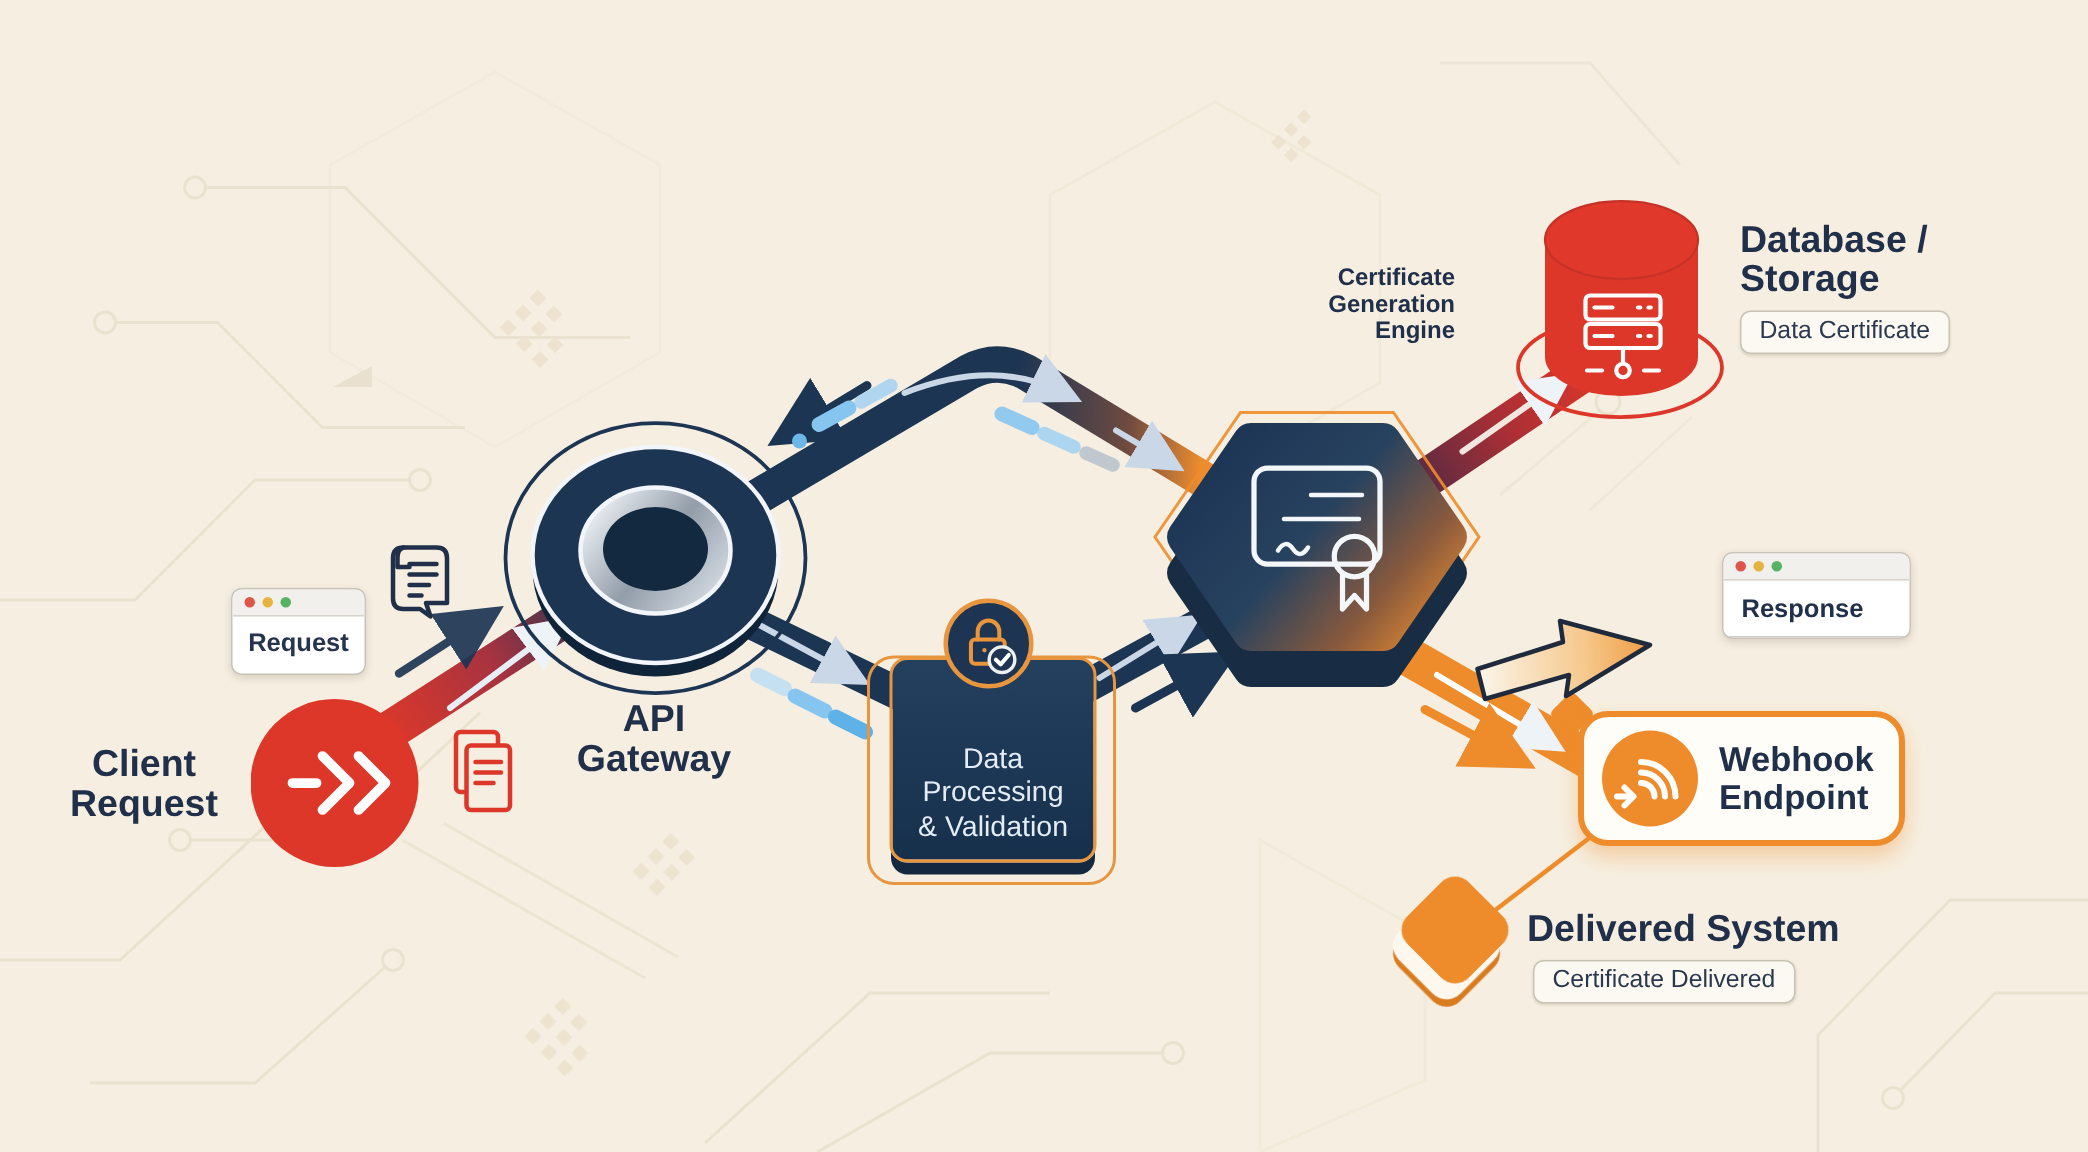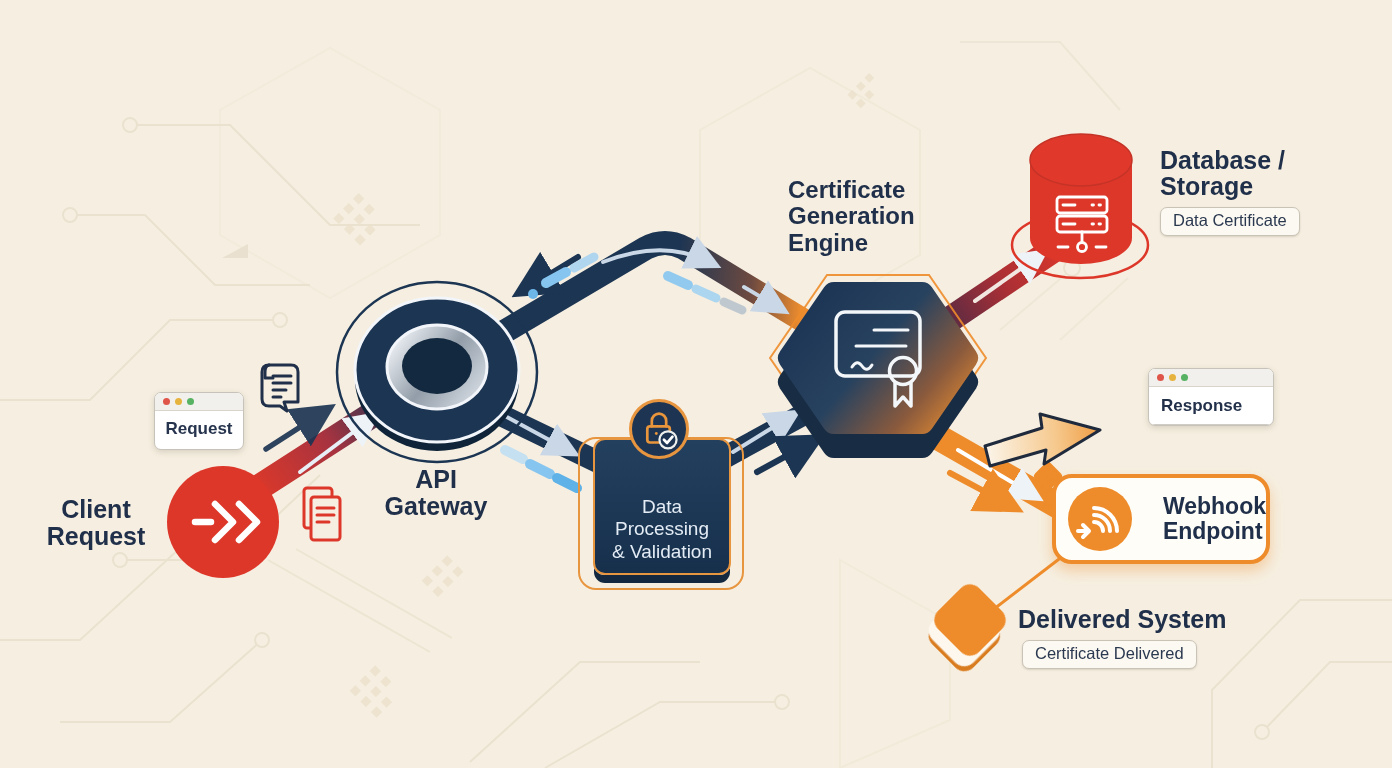--- a/index.html
+++ b/index.html
@@ -8,21 +8,21 @@
     background:#f6efe1;
     font-family:"Liberation Sans", sans-serif;
     color:#1f2c45;
   }
   .abs{position:absolute;}
   .multiline{white-space:pre-line;}
   
   .node-title{font-weight:bold;color:#20304a;line-height:1.07;}
   .t-client{left:20px;top:496px;width:152px;font-size:25px;text-align:center;}
   .t-gateway{left:356px;top:466px;width:160px;font-size:25px;text-align:center;}
-  .t-engine{left:788px;top:177px;width:182px;font-size:24px;text-align:left;line-height:1.1;}
+  .t-engine{left:788px;top:177px;width:182px;font-size:16px;text-align:right;line-height:1.1;}
   .t-db{left:1160px;top:147px;width:190px;font-size:25px;text-align:left;line-height:1.05;}
   .t-external{left:1018px;top:606px;width:220px;font-size:25px;}
   
   .pill{
     background:#fcf9f2;border:1.5px solid #c9c3b6;border-radius:7px;
     padding:3px 12px 5px 12px;font-size:16.5px;color:#2b3950;
     box-shadow:0 1px 2px rgba(80,70,50,.18);display:inline-block;
   }
   .pill-store{left:1160px;top:207px;}
   .pill-delivered{left:1022px;top:640px;}
@@ -52,21 +52,21 @@
   .proc-label{color:#e4ecf5;font-size:19px;line-height:1.18;text-align:center;margin-bottom:10px;}
   .proc-badge{
     left:629px;top:399px;width:60px;height:60px;border-radius:50%;
     background:#1d3553;border:3px solid #e8953f;box-sizing:border-box;
   }
   
   .webhook-card{
     left:1052px;top:474px;width:218px;height:90px;background:#fffdf7;
     border:4px solid #ee8c2b;border-radius:20px;box-sizing:border-box;
     box-shadow:0 7px 14px rgba(238,140,43,.35);
-    display:flex;align-items:center;gap:14px;padding-left:12px;justify-content:space-between;
+    display:flex;align-items:center;gap:14px;padding-left:12px;
   }
   .webhook-circle{width:64px;height:64px;border-radius:50%;background:#ee8c2b;flex:0 0 auto;}
   .webhook-label{font-size:23px;font-weight:bold;color:#20304a;line-height:1.08;}
 </style>
 </head>
 <body>
 
 <svg class="abs" style="left:0;top:0;z-index:0;" width="1392" height="768" viewBox="0 0 1392 768">
   <defs>
     <linearGradient id="gClient" gradientUnits="userSpaceOnUse" x1="260" y1="490" x2="400" y2="395">

